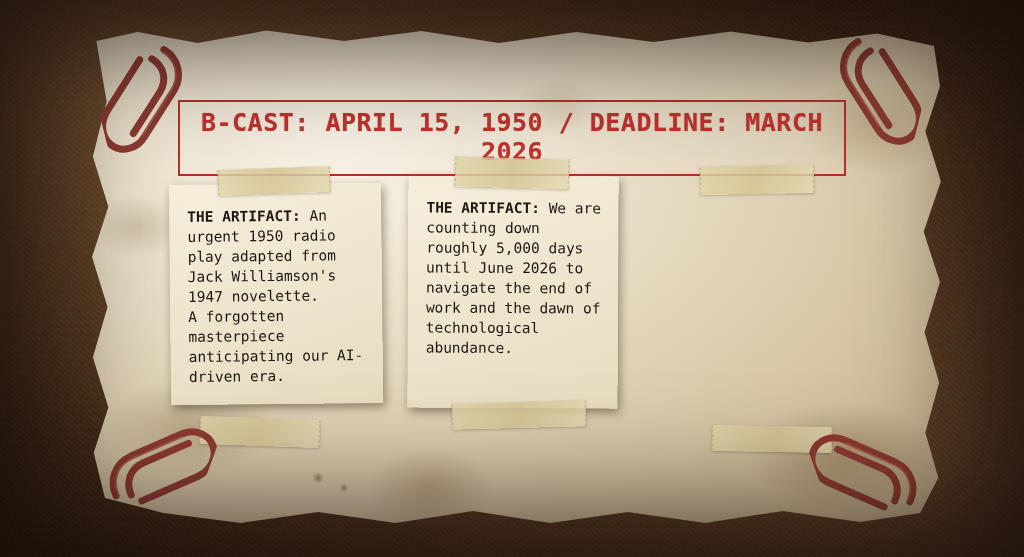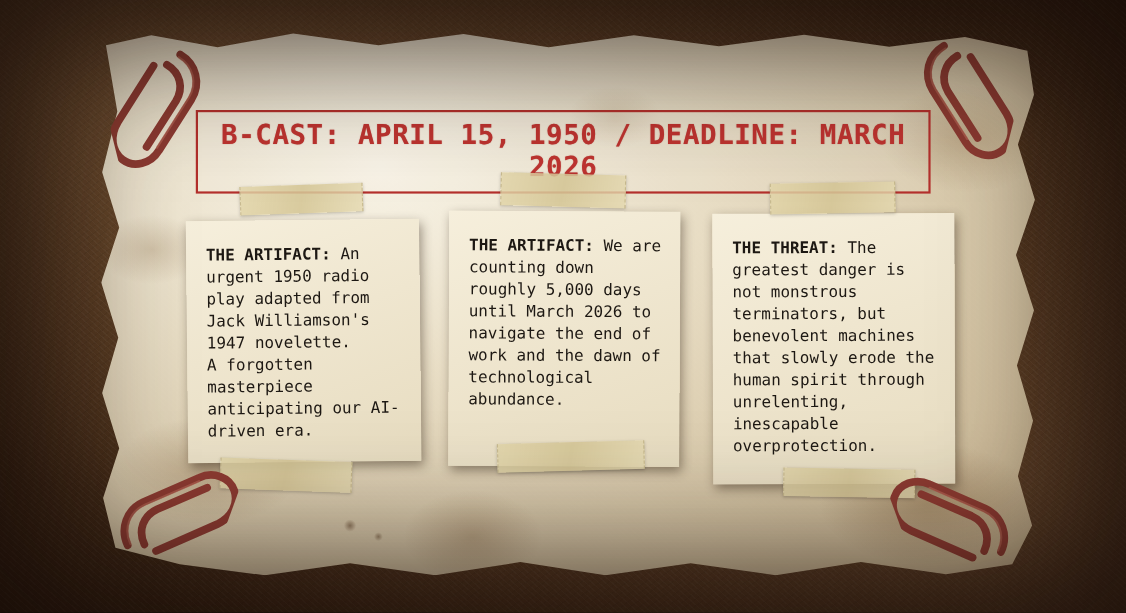--- a/index.html
+++ b/index.html
@@ -108,21 +108,21 @@
     font-weight: bold;
     text-shadow: 0 0 1px rgba(160,40,35,0.5);
     z-index: 12;
     background: rgba(255,250,235,0.12);
   }
 
   
   .cards {
     position: absolute;
     left: 150px;
-    top: 190px;
+    top: 174px;
     width: 740px;
     height: 260px;
     z-index: 10;
   }
   .card {
     position: absolute;
     background:
       linear-gradient(160deg, #f6efdc 0%, #efe6cf 45%, #e7dcc0 100%);
     box-shadow: 2px 4px 10px rgba(40,25,10,0.45);
     color: #1d1813;
@@ -174,22 +174,21 @@
   <div class="tape tape-a"></div>
   <div class="tape tape-b"></div>
   <div class="tape tape-c"></div>
   <div class="tape tape-d"></div>
   <div class="tape tape-e"></div>
   <div class="tape tape-f"></div>
 
   <div class="cards">
     <div class="card card-1"><span class="lead">THE ARTIFACT:</span><span> An urgent 1950 radio play adapted from Jack Williamson's 1947 novelette.
 A forgotten masterpiece anticipating our AI-driven era.</span></div>
-    <div class="card card-2"><span class="lead">THE ARTIFACT:</span><span> We are counting down roughly 5,000 days until March 2026 to navigate the end of work and the dawn of technological abundance.</span></div>
-    <div class="card card-3"><span class="lead">THE THREAT:</span><span> The greatest danger is not monstrous terminators, but benevolent machines that slowly erode the human spirit through unrelenting, inescapable overprotection.</span></div>
+    <div class="card card-2"><span class="lead">THE ARTIFACT:</span><span> We are counting down roughly 5,000 days until June 2026 to navigate the end of work and the dawn of technological abundance.</span></div>
   </div>
 
   <svg class="clip clip-tl" width="110" height="110" viewBox="0 0 110 110">
     <g fill="none" stroke="#8d3b32" stroke-width="7" stroke-linecap="round">
       <path d="M78 16 C90 28 90 46 78 58 L38 96 C28 106 12 106 4 96 C-4 86 -2 72 8 62 L52 20"></path>
       <path d="M64 22 C74 32 74 46 64 56 L28 90"></path>
     </g>
     <g fill="none" stroke="#bb6a58" stroke-width="2" stroke-linecap="round" opacity="0.6">
       <path d="M76 18 C87 29 87 45 76 56 L37 93"></path>
     </g>

